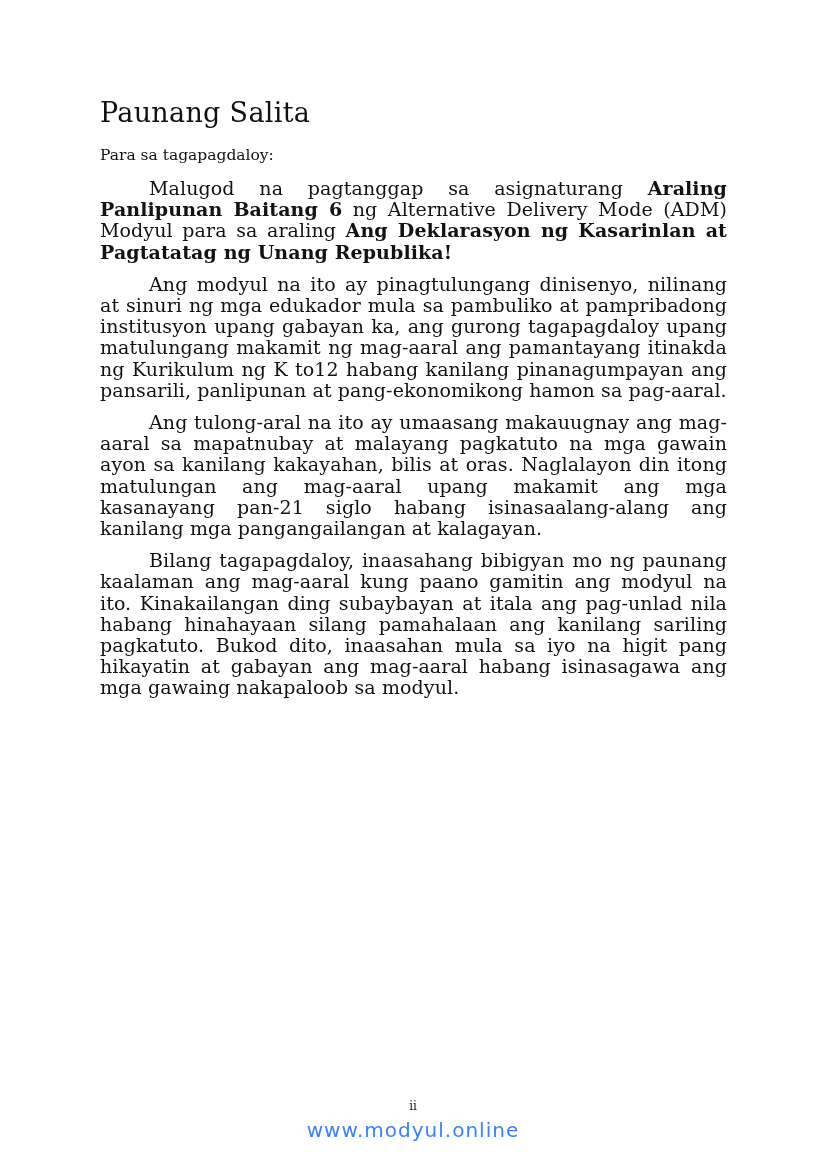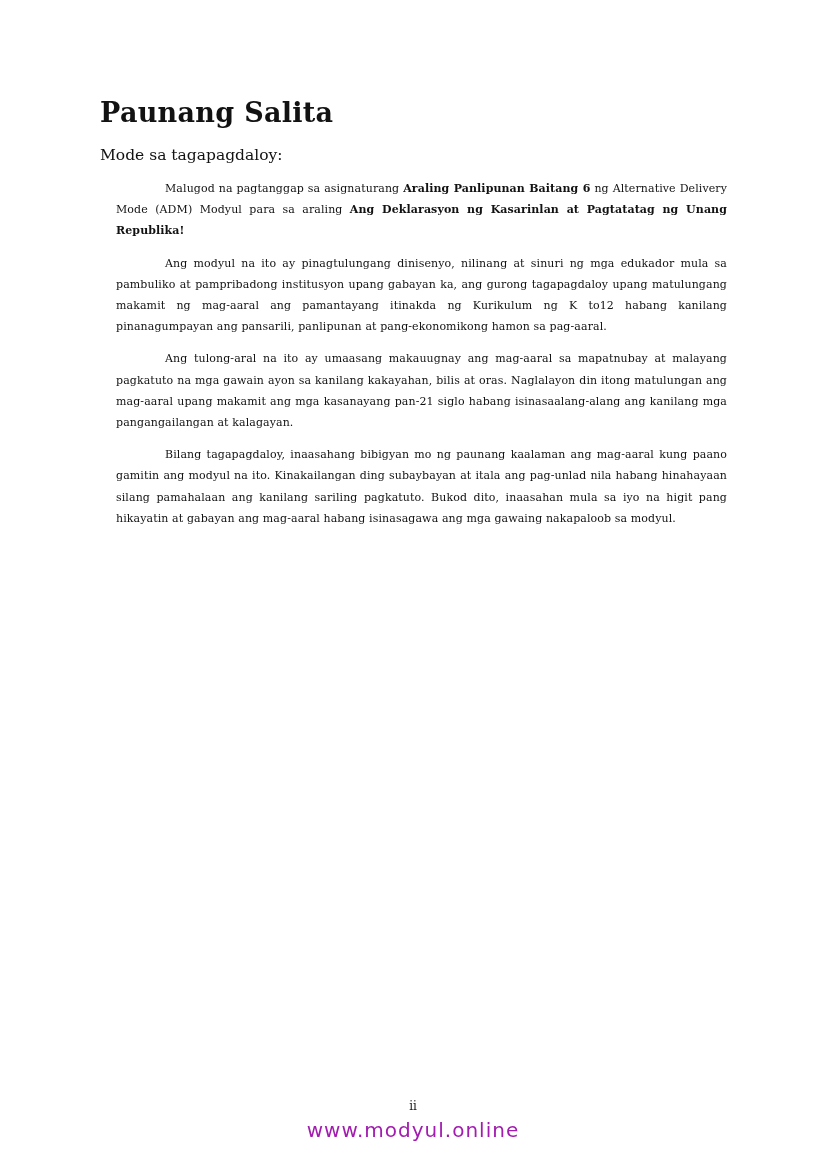--- a/index.html
+++ b/index.html
@@ -18,35 +18,35 @@
   }
   .content {
     position: absolute;
     left: 100px;
     top: 96px;
     width: 627px;
   }
   .doc-title {
     font-size: 27px;
     line-height: 33px;
-    font-weight: bold;
+    font-weight: normal;
     margin: 0 0 16px 0;
     letter-spacing: 0.3px;
   }
   .salutation {
     font-size: 15.5px;
     line-height: 20px;
     margin: 0 0 13px 0;
   }
   .para {
-    font-size: 11px;
+    font-size: 19px;
     line-height: 21.2px;
     text-align: justify;
     text-indent: 49px;
-    margin: 0 0 11px 16px;
+    margin: 0 0 11px 0;
     letter-spacing: 0.1px;
   }
   .para strong {
     font-weight: bold;
   }
   .page-number {
     position: absolute;
     top: 1097px;
     left: 0;
     width: 826px;
@@ -57,32 +57,32 @@
   }
   .watermark {
     position: absolute;
     top: 1117px;
     left: 0;
     width: 826px;
     text-align: center;
     font-family: "DejaVu Sans", sans-serif;
     font-size: 20px;
     line-height: 26px;
-    color: #a21caf;
+    color: #3b82f6;
     letter-spacing: 1px;
   }
 </style>
 </head>
 <body>
 
 <div class="page">
   <main class="content">
     <h1 class="doc-title">Paunang Salita</h1>
 
-    <p class="salutation">Mode sa tagapagdaloy:</p>
+    <p class="salutation">Para sa tagapagdaloy:</p>
 
     <p class="para"><span>Malugod na pagtanggap sa asignaturang </span><strong>Araling Panlipunan Baitang 6</strong><span> ng Alternative Delivery Mode (ADM) Modyul para sa araling </span><strong>Ang Deklarasyon ng Kasarinlan at Pagtatatag ng Unang Republika!</strong></p>
 
     <p class="para">Ang modyul na ito ay pinagtulungang dinisenyo, nilinang at sinuri ng mga edukador mula sa pambuliko at pampribadong institusyon upang gabayan ka, ang gurong tagapagdaloy upang matulungang makamit ng mag-aaral ang pamantayang itinakda ng Kurikulum ng K to12 habang kanilang pinanagumpayan ang pansarili, panlipunan at pang-ekonomikong hamon sa pag-aaral.</p>
 
     <p class="para">Ang tulong-aral na ito ay umaasang makauugnay ang mag-aaral sa mapatnubay at malayang pagkatuto na mga gawain ayon sa kanilang kakayahan, bilis at oras. Naglalayon din itong matulungan ang mag-aaral upang makamit ang mga kasanayang pan-21 siglo habang isinasaalang-alang ang kanilang mga pangangailangan at kalagayan.</p>
 
     <p class="para">Bilang tagapagdaloy, inaasahang bibigyan mo ng paunang kaalaman ang mag-aaral kung paano gamitin ang modyul na ito. Kinakailangan ding subaybayan at itala ang pag-unlad nila habang hinahayaan silang pamahalaan ang kanilang sariling pagkatuto. Bukod dito, inaasahan mula sa iyo na higit pang hikayatin at gabayan ang mag-aaral habang isinasagawa ang mga gawaing nakapaloob sa modyul.</p>
   </main>
 

